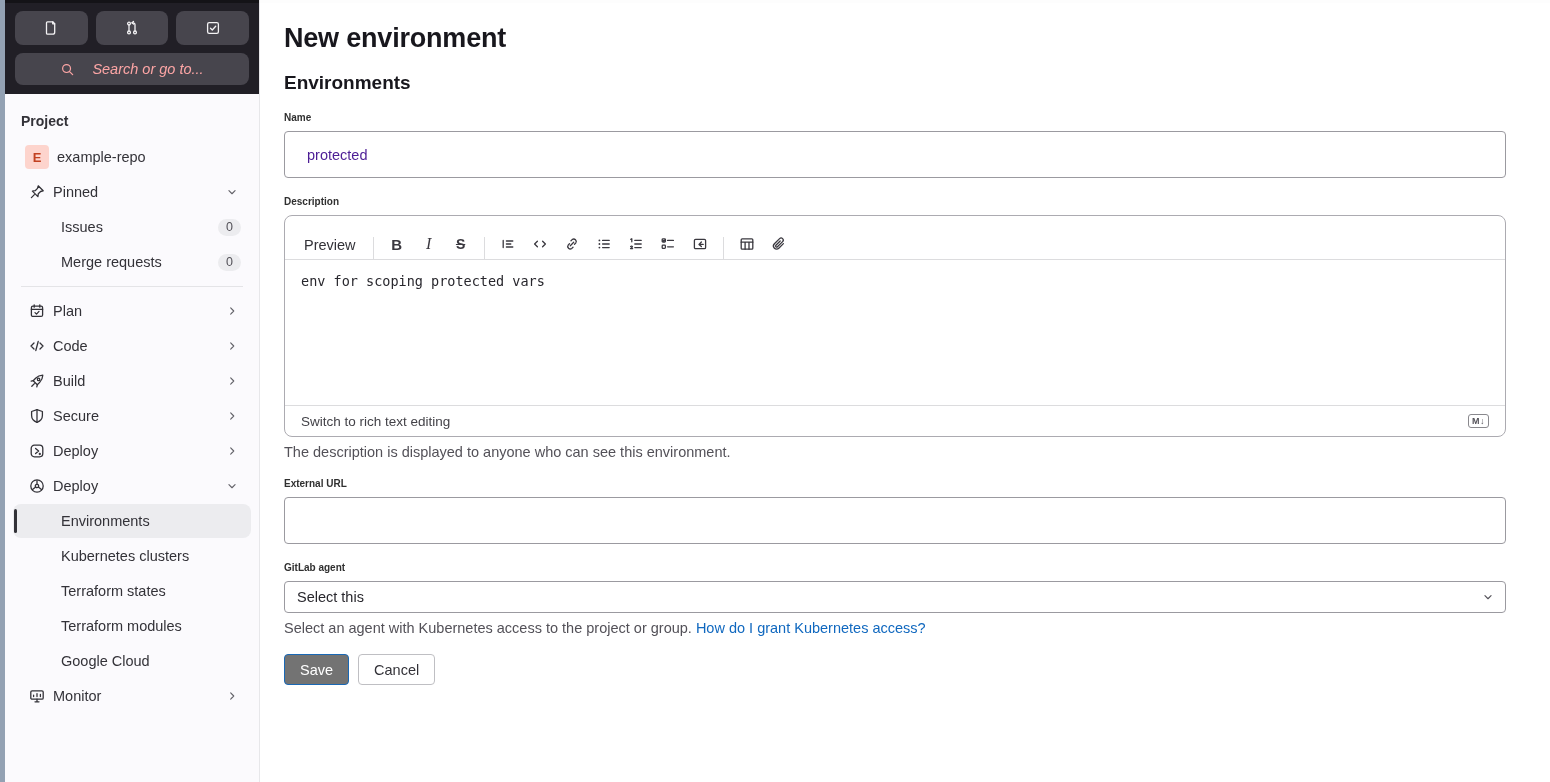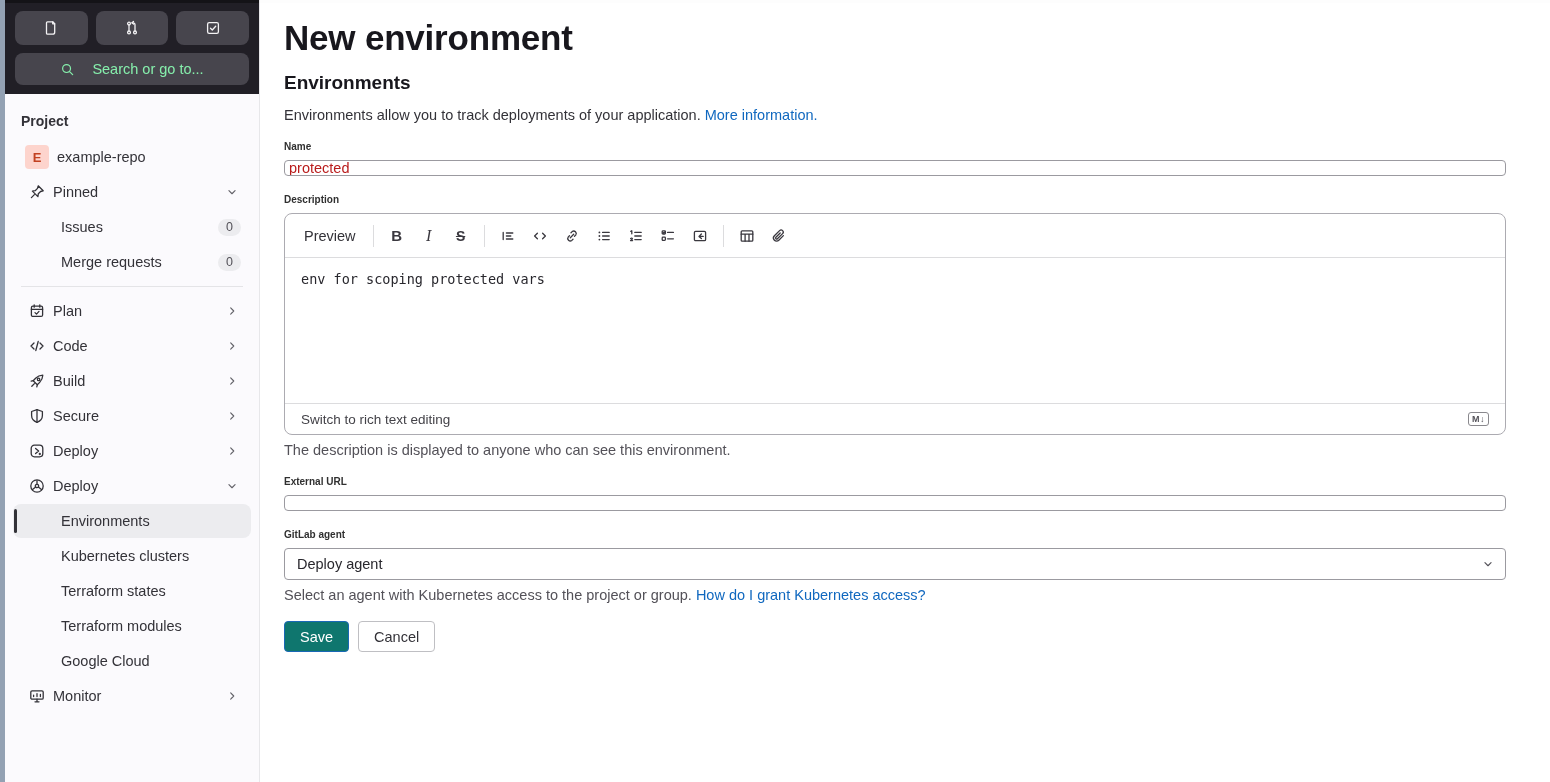--- a/index.html
+++ b/index.html
@@ -7,66 +7,66 @@
   body { font-family:"Liberation Sans","DejaVu Sans",sans-serif; font-size:14.5px; color:#333238; background:#fff; display:flex; }
 
   
   .left-strip { width:5px; height:100%; background:#93a1b3; flex:none; }
 
   
   .sidebar { width:255px; height:100%; background:#fbfafd; border-right:1px solid #e7e7ea; flex:none; display:flex; flex-direction:column; }
   .sidebar-header { background:#211f26; padding:8px 10px 9px; border-top:3px solid #141317; }
   .top-buttons { display:flex; gap:8px; }
   .top-btn { flex:1; height:34px; background:#47454d; border:none; border-radius:8px; display:flex; align-items:center; justify-content:center; color:#f3f2f4; cursor:pointer; }
-  .search-bar { margin-top:8px; height:32px; background:#47454d; border-radius:8px; display:flex; align-items:center; justify-content:center; gap:17px; color:#86efac; font-size:14.5px; cursor:pointer; }
+  .search-bar { margin-top:8px; height:32px; background:#47454d; border-radius:8px; display:flex; align-items:center; justify-content:center; gap:17px; color:#fca5a5; font-size:14.5px; cursor:pointer;font-style:italic; }
   .sidebar-scroll { padding:10px 0 7px; overflow:hidden; }
   .section-label { font-weight:700; font-size:14px; color:#333238; padding:9px 16px 10px; }
   .srow { height:34px; margin:1px 8px; padding:0 8px; border-radius:8px; display:flex; align-items:center; gap:0; position:relative; cursor:pointer; color:#333238; }
   .srow .ic { width:16px; margin:0 8px 0 8px; color:#333238; flex:none; display:flex; }
   .srow .lbl { font-size:14.5px; white-space:nowrap; }
   .srow .spacer { flex:1; }
   .srow .chev { color:#626168; margin-right:4px; display:flex; }
   .srow.child .lbl { margin-left:40px; }
   .srow.active { background:#ececef; }
   .srow.active::before { content:""; position:absolute; left:1px; top:5px; width:3px; height:24px; border-radius:3px; background:#333238; }
   .badge { background:#ececef; color:#535158; font-size:12.5px; border-radius:10px; padding:1.5px 8px; margin-right:2px; }
   .avatar { width:24px; height:24px; border-radius:4px; background:#fdd4cd; color:#c24020; font-weight:700; font-size:13px; display:flex; align-items:center; justify-content:center; margin:0 8px 0 4px; flex:none; }
   .sdivider { height:1px; background:#e4e4e7; margin:7px 16px; }
 
   
   .main { flex:1; padding:0 44px 0 24px; border-top:3px solid #fdfdfd; }
-  h1.page-title { font-size:35px; line-height:32px; font-weight:700; color:#18171d; margin-top:19px; letter-spacing:-.2px; }
+  h1.page-title { font-size:27px; line-height:32px; font-weight:700; color:#18171d; margin-top:19px; letter-spacing:-.2px; }
   h2.section-title { font-size:19px; font-weight:700; color:#18171d; margin-top:18px; }
   p.intro { margin-top:13px; color:#333238; }
   a.link { color:#1068bf; text-decoration:none; cursor:pointer; }
   .form-label { display:block; font-weight:700; font-size:10px; color:#303030; margin-top:18px; }
-  .text-input { display:block; width:100%; height:16px; margin-top:8px; border:1px solid #9b9aa0; border-radius:4px; padding:0 4px; font-size:14.5px; font-family:inherit; color:#b91c1c; background:#fff; outline:none; }
+  .text-input { display:block; width:100%; height:47px; margin-top:8px; border:1px solid #9b9aa0; border-radius:4px; padding:0 22px; font-size:14.5px; font-family:inherit; color:#4c1d95; background:#fff; outline:none; }
 
   
   .editor { margin-top:8px; border:1px solid #acabb1; border-radius:8px; background:#fff; }
-  .ed-toolbar { height:44px; display:flex; align-items:center; padding:0 9px; border-bottom:1px solid #dcdcde; }
+  .ed-toolbar { height:44px; display:flex; align-items:flex-end; padding:0 9px; border-bottom:1px solid #dcdcde; }
   .ed-preview { font-size:14.5px; color:#333238; padding:6px 10px; border:none; background:none; cursor:pointer; font-family:inherit; }
   .ed-sep { width:1px; height:22px; background:#dcdcde; margin:0 7px; }
   .ed-btn { width:30px; height:30px; border:none; background:none; border-radius:4px; display:flex; align-items:center; justify-content:center; color:#3a383f; cursor:pointer; margin:0 1px; }
   .ed-btn.b { font-weight:800; font-size:15px; font-family:"Liberation Sans",sans-serif; }
   .ed-btn.i { font-style:italic; font-family:"Liberation Serif",serif; font-size:16px; }
   .ed-btn.s { font-size:14px; text-decoration:line-through; font-weight:600; }
   .ed-body { height:145px; padding:13px 16px; }
   .ed-body textarea { width:100%; height:100%; border:none; outline:none; resize:none; font-family:"DejaVu Sans Mono","Liberation Mono",monospace; font-size:13.5px; color:#28272d; background:transparent; }
   .ed-footer { height:31px; border-top:1px solid #dcdcde; display:flex; align-items:center; justify-content:space-between; padding:0 16px 0 16px; }
   .switch-link { font-size:13.5px; color:#434248; background:none; border:none; cursor:pointer; font-family:inherit; }
   .md-badge { font-size:9px; font-weight:700; color:#535158; border:1px solid #89888d; border-radius:3px; padding:1px 3px; letter-spacing:.5px; }
   .help-text { color:#535158; margin-top:7px; }
 
   
   .gl-select { margin-top:8px; height:32px; border:1px solid #9b9aa0; border-radius:4px; display:flex; align-items:center; justify-content:space-between; padding:0 10px 0 12px; color:#28272d; background:#fff; cursor:pointer; }
 
   .btn-row { margin-top:18px; display:flex; gap:9px; }
   .btn { height:31px; border-radius:4px; font-size:14.5px; font-family:inherit; padding:0 15px; cursor:pointer; }
-  .btn-primary { background:#0f766e; border:1px solid #1968b5; color:#fff; font-weight:400; }
+  .btn-primary { background:#737373; border:1px solid #1968b5; color:#fff; font-weight:400; }
   .btn-default { background:#fff; border:1px solid #bfbfc3; color:#333238; }
 
   svg.g { fill:none; stroke:currentColor; stroke-width:1.3; stroke-linecap:round; stroke-linejoin:round; display:block; }
 </style>
 </head>
 <body>
 
 <div class="left-strip"></div>
 
 <aside class="sidebar">
@@ -281,24 +281,20 @@
         </span>
     </div>
 
 
   </div>
 </aside>
 
 <main class="main">
   <h1 class="page-title">New environment</h1>
   <h2 class="section-title">Environments</h2>
-  <p class="intro">
-    <span>Environments allow you to track deployments of your application.</span>
-    <a class="link">More information.</a>
-  </p>
 
   <label class="form-label">Name</label>
   <input class="text-input" type="text" value="protected" style="">
 
   <label class="form-label">Description</label>
 
   <div class="editor">
     <div class="ed-toolbar">
       <button class="ed-preview">Preview</button>
       <span class="ed-sep"></span>
@@ -372,21 +368,21 @@
       <span class="md-badge">M↓</span>
     </div>
   </div>
   <p class="help-text">The description is displayed to anyone who can see this environment.</p>
 
   <label class="form-label">External URL</label>
   <input class="text-input" type="text" value="" style="">
 
   <label class="form-label">GitLab agent</label>
   <div class="gl-select">
-    <span>Deploy agent</span>
+    <span>Select this</span>
     <span style="color:#535158;display:flex;">
         <svg class="g" width="14" height="14" viewBox="0 0 16 16">
           <path d="M4.5 6.5L8 10l3.5-3.5"></path>
         </svg>
       </span>
   </div>
   <p class="help-text">
     <span>Select an agent with Kubernetes access to the project or group.</span>
     <a class="link">How do I grant Kubernetes access?</a>
   </p>

